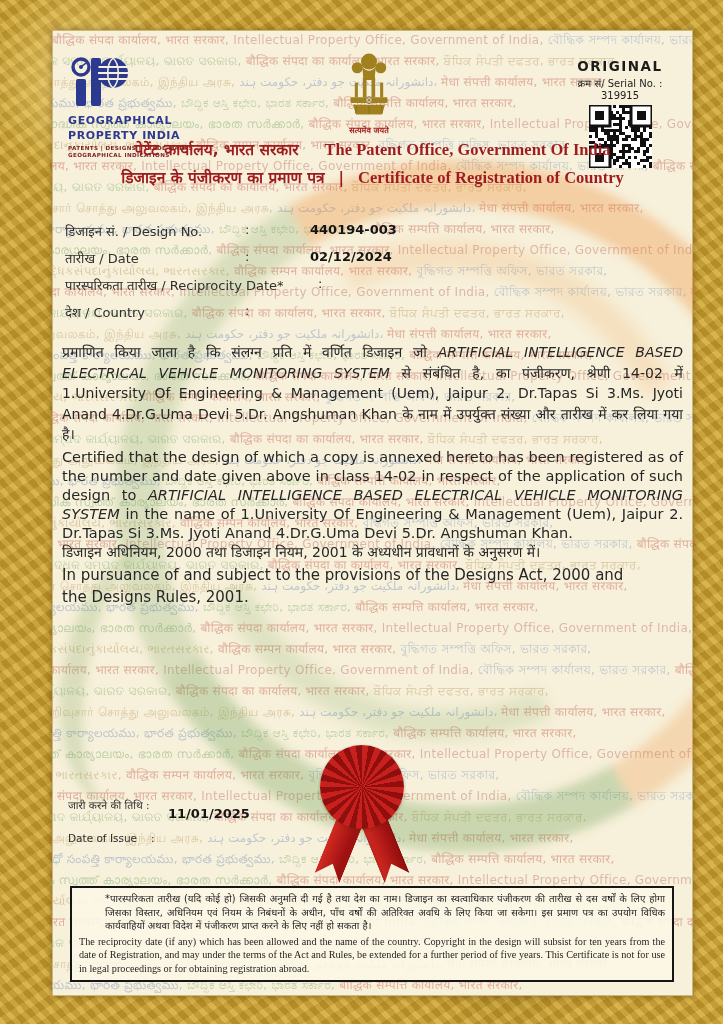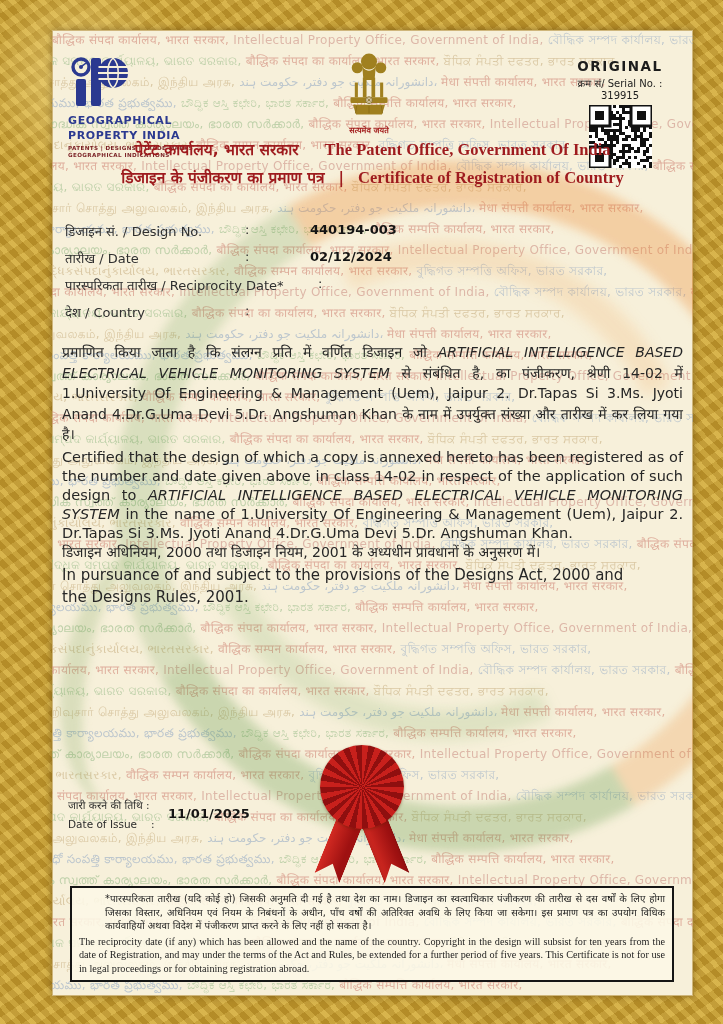--- a/index.html
+++ b/index.html
@@ -57,21 +57,21 @@
   .frow.wide .col{left:253px;}
   .frow .val{position:absolute;left:245px;top:0;font-weight:bold;color:#141414;}
   
   .para{position:absolute;left:10px;width:621px;color:#262626;text-align:justify;}
   .p-hi{top:312px;font-size:14px;line-height:20.5px;}
   .p-en{top:418px;font-size:14.5px;line-height:19px;}
   .act-hi{top:512px;font-size:14px;}
   .act-en{top:534px;font-size:15px;line-height:22px;width:590px;text-align:left;}
   
   .issue{position:absolute;left:16px;top:768px;font-size:10.5px;color:#2b2b2b;}
-  .issue .l1{margin-bottom:6px;}
+  .issue .l1{margin-bottom:20px;}
   .issue .l2 .c{margin-left:14px;}
   .issue .dval{position:absolute;left:100px;top:8px;font-size:13px;font-weight:bold;color:#141414;}
   
   .medal{position:absolute;left:268px;top:715px;width:84px;height:170px;}
   .ribbon{position:absolute;width:27px;height:78px;background:linear-gradient(90deg,#d32a22,#9e1111 80%);
     clip-path:polygon(0 0,100% 0,100% 100%,50% 80%,0 100%);z-index:1;}
   .rb-l{left:8px;top:58px;transform:rotate(22deg);}
   .rb-r{left:49px;top:58px;transform:rotate(-22deg);box-shadow:inset 0 0 4px rgba(0,0,0,.3);}
   .rosette{position:absolute;left:0;top:0;width:84px;height:84px;border-radius:50%;z-index:2;
     background:repeating-conic-gradient(#c8201c 0deg 9deg,#8f0f0f 9deg 18deg);

